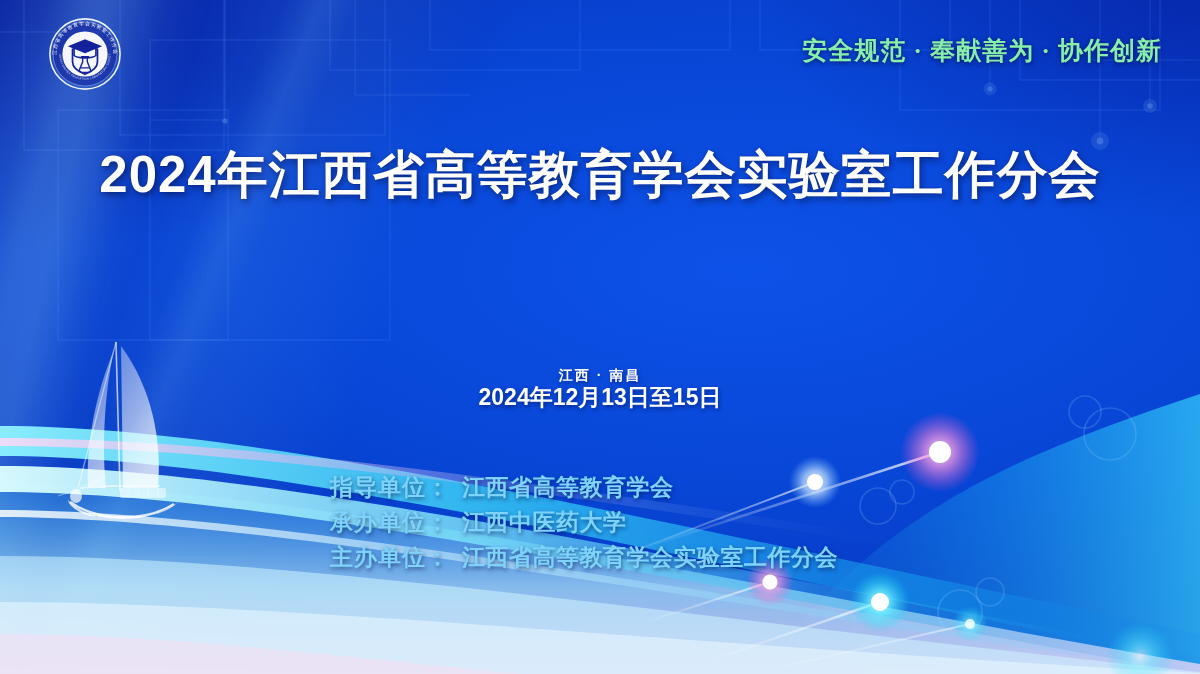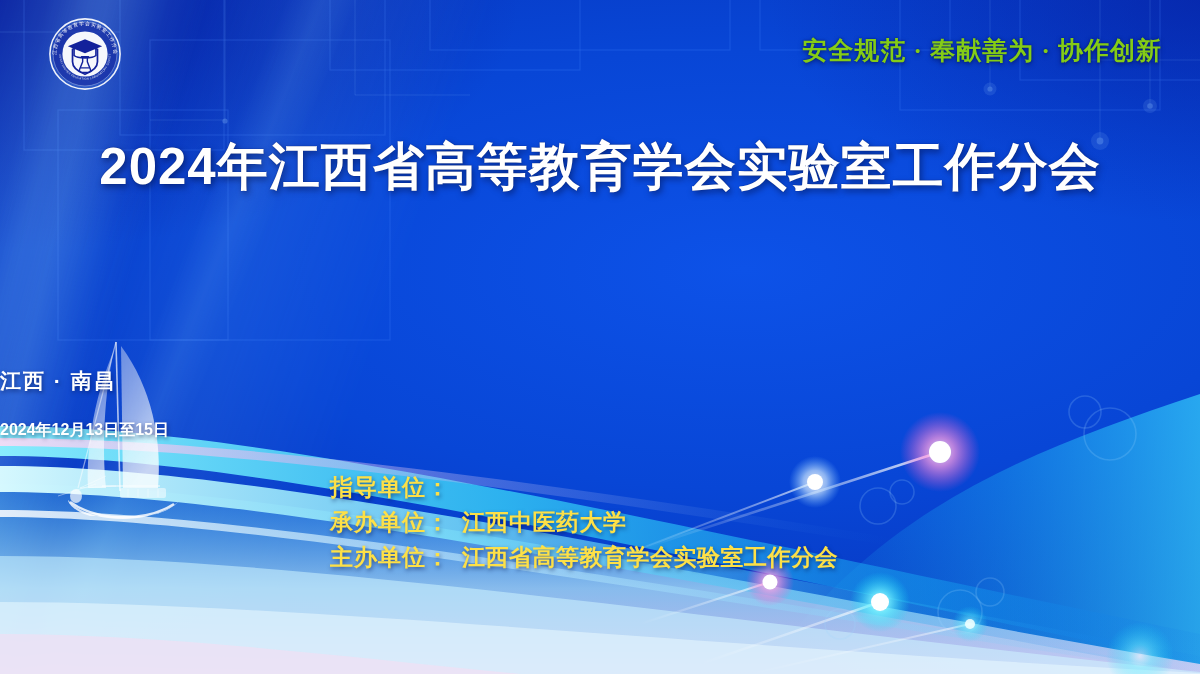--- a/index.html
+++ b/index.html
@@ -87,80 +87,80 @@
   }
   .logo svg { display:block; width:100%; height:100%; }
 
   
   .slogan {
     position: absolute;
     right: 38px;
     top: 34px;
     font-size: 25px;
     font-weight: bold;
-    color: #84cc16;
+    color: #86efac;
     letter-spacing: 1px;
     text-shadow: 0 2px 5px rgba(0,18,90,0.65), 0 0 2px rgba(0,20,100,.8);
     white-space: nowrap;
     font-family: "Liberation Serif", "DejaVu Serif", serif;
   }
 
   
   .title-wrap {
     position: absolute;
     left: 0; right: 0;
-    top: 130px;
+    top: 138px;
     text-align: center;
   }
   .title-line {
     color: #ffffff;
     font-weight: bold;
     font-size: 51px;
     line-height: 73px;
     letter-spacing: 1px;
     text-shadow: 2px 3px 6px rgba(0,14,70,0.55), 0 0 1px rgba(0,20,90,.9);
     white-space: nowrap;
   }
 
   
   .place {
     position: absolute;
     left: 0; right: 0;
     top: 367px;
-    text-align: left;
+    text-align: center;
     color: #ffffff;
-    font-size: 21px;
+    font-size: 14px;
     font-weight: bold;
     letter-spacing: 2px;
     text-shadow: 1px 2px 4px rgba(0,14,70,0.55);
   }
   .date {
     position: absolute;
     left: 0; right: 0;
-    top: 420px;
-    text-align: left;
+    top: 382px;
+    text-align: center;
     color: #ffffff;
-    font-size: 16px;
+    font-size: 23px;
     font-weight: bold;
     letter-spacing: 0px;
     text-shadow: 1px 2px 4px rgba(0,14,70,0.55);
   }
 
   
   .orgs {
     position: absolute;
     left: 330px;
     top: 470px;
   }
   .org-row {
     display: flex;
     align-items: baseline;
     font-size: 23px;
     font-weight: bold;
-    color: #fde047;
+    color: #7dd3fc;
     line-height: 35px;
     text-shadow: 1px 2px 4px rgba(0,14,70,0.55);
     white-space: nowrap;
   }
   .org-label { letter-spacing: 1px; }
   .org-value { margin-left: 12px; letter-spacing: 0.5px; }
 </style>
 </head>
 <body>
 
@@ -397,20 +397,21 @@
   <div class="title-wrap">
     <div class="title-line">2024年江西省高等教育学会实验室工作分会</div>
   </div>
 
   <div class="place">江西 · 南昌</div>
   <div class="date">2024年12月13日至15日</div>
 
   <div class="orgs">
     <div class="org-row">
       <span class="org-label">指导单位：</span>
+      <span class="org-value">江西省高等教育学会</span>
     </div>
     <div class="org-row">
       <span class="org-label">承办单位：</span>
       <span class="org-value">江西中医药大学</span>
     </div>
     <div class="org-row">
       <span class="org-label">主办单位：</span>
       <span class="org-value">江西省高等教育学会实验室工作分会</span>
     </div>
   </div>

